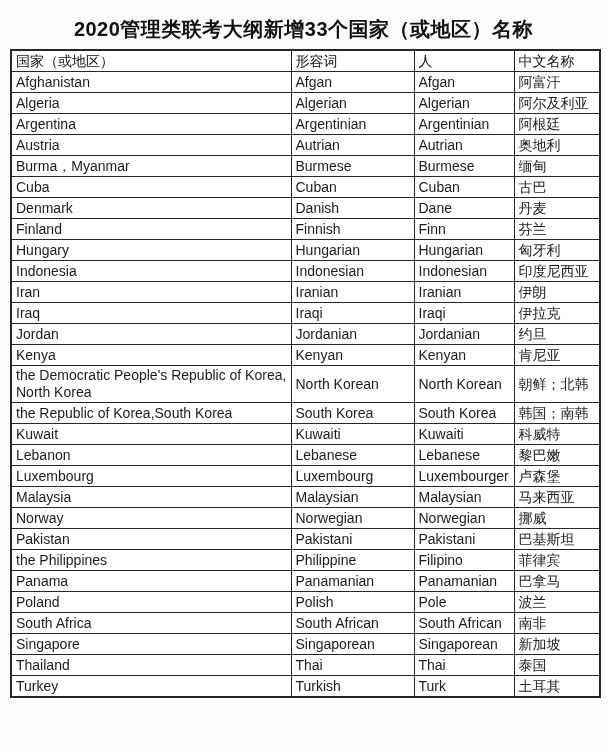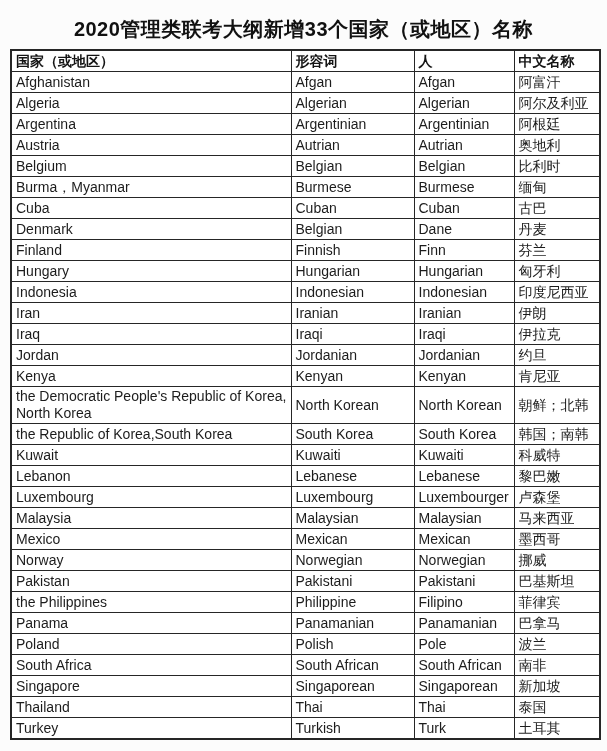--- a/index.html
+++ b/index.html
@@ -41,21 +41,21 @@
     font-size: 14px;
     line-height: 17px;
     padding: 1px 4px;
     height: 18px;
     text-align: left;
     vertical-align: middle;
     overflow: hidden;
     word-wrap: break-word;
   }
   table.country-table th {
-    font-weight: bold;
+    font-weight: normal;
     font-size: 14px;
     color: #141414;
   }
   table.country-table { border: 2px solid #262626; }
 </style>
 </head>
 <body>
 
 <div class="page">
   <h1 class="title">2020管理类联考大纲新增33个国家（或地区）名称</h1>
@@ -94,40 +94,34 @@
           <td>Argentinian</td>
           <td>阿根廷</td>
         </tr>
         <tr>
           <td>Austria</td>
           <td>Autrian</td>
           <td>Autrian</td>
           <td>奥地利</td>
         </tr>
         <tr>
-          <td>Belgium</td>
-          <td>Belgian</td>
-          <td>Belgian</td>
-          <td>比利时</td>
-        </tr>
-        <tr>
           <td>Burma，Myanmar</td>
           <td>Burmese</td>
           <td>Burmese</td>
           <td>缅甸</td>
         </tr>
         <tr>
           <td>Cuba</td>
           <td>Cuban</td>
           <td>Cuban</td>
           <td>古巴</td>
         </tr>
         <tr>
           <td>Denmark</td>
-          <td>Belgian</td>
+          <td>Danish</td>
           <td>Dane</td>
           <td>丹麦</td>
         </tr>
         <tr>
           <td>Finland</td>
           <td>Finnish</td>
           <td>Finn</td>
           <td>芬兰</td>
         </tr>
         <tr>
@@ -194,26 +188,20 @@
           <td>Luxembourg</td>
           <td>Luxembourg</td>
           <td>Luxembourger</td>
           <td>卢森堡</td>
         </tr>
         <tr>
           <td>Malaysia</td>
           <td>Malaysian</td>
           <td>Malaysian</td>
           <td>马来西亚</td>
-        </tr>
-        <tr>
-          <td>Mexico</td>
-          <td>Mexican</td>
-          <td>Mexican</td>
-          <td>墨西哥</td>
         </tr>
         <tr>
           <td>Norway</td>
           <td>Norwegian</td>
           <td>Norwegian</td>
           <td>挪威</td>
         </tr>
         <tr>
           <td>Pakistan</td>
           <td>Pakistani</td>

